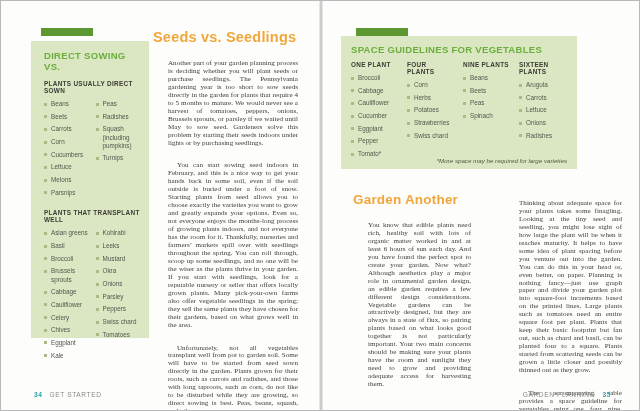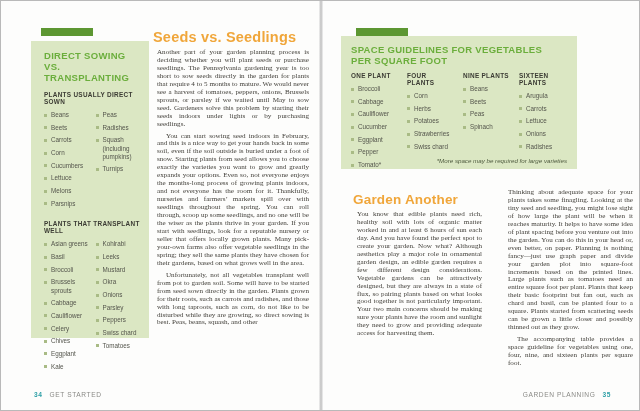--- a/index.html
+++ b/index.html
@@ -27,21 +27,21 @@
   .footnote { position:absolute; right:10px; bottom:5px; font-style:italic; font-size:6.2px; color:#4f5b3f; }
   
   .article { position:absolute; }
   .art-left { left:152px; top:28px; width:160px; }
   .rcol1 { left:352px; top:184px; width:133px; }
   .rcol2 { left:503px; top:184px; width:133px; }
   .orange-h { color:#f0a63a; font-weight:bold; font-size:14.5px; letter-spacing:0.2px; margin:0 0 4px 0; }
   .orange-h2 { font-size:13.5px; margin:7px 0 3px 0; }
   .paras p, .cont p {
     font-family:"Liberation Serif", serif; font-size:7.1px; line-height:7.95px;
-    text-align:justify; color:#403e38; margin:4px;
+    text-align:justify; color:#403e38; margin:15px;
   }
   .paras p + p { text-indent:9px; }
   
   .footer { position:absolute; top:390px; font-size:6.6px; letter-spacing:0.6px; color:#8a8a86; }
   .footer .pgnum { color:#2d9fa6; font-weight:bold; }
   .f-left { left:33px; }
   .f-right { right:28px; text-align:right; }
   .f-left .pgnum { margin-right:7px; }
   .f-right .pgnum { margin-left:7px; }
 </style>
@@ -49,21 +49,20 @@
 <body>
 
 <div class="canvas">
   <div class="gutter"></div>
 
   <div class="tab" style="left:40px; top:27px;"></div>
   <div class="greenbox sidebar">
     <div class="box-title">
 
     <div>DIRECT SOWING VS.</div>
-        <div>TRANSPLANTING</div>
       </div>
 
     <div class="section-label">PLANTS USUALLY DIRECT SOWN</div>
     <div class="cols2">
       <div>
 
       <div class="li">
           <span class="sq"></span>
           <span>Beans</span>
         </div>
@@ -216,21 +215,20 @@
 
   <div class="footer f-left">
     <span class="pgnum">34</span><span>GET STARTED</span>
   </div>
 
   <div class="tab" style="left:355px; top:27px;"></div>
   <div class="greenbox spacebox">
     <div class="box-title">
 
     <div>SPACE GUIDELINES FOR VEGETABLES</div>
-        <div>PER SQUARE FOOT</div>
       </div>
     <div class="cols4">
       <div>
         <div class="colhead">ONE PLANT</div>
         <div>
 
         <div class="li">
             <span class="sq"></span>
             <span>Broccoli</span>
           </div>

